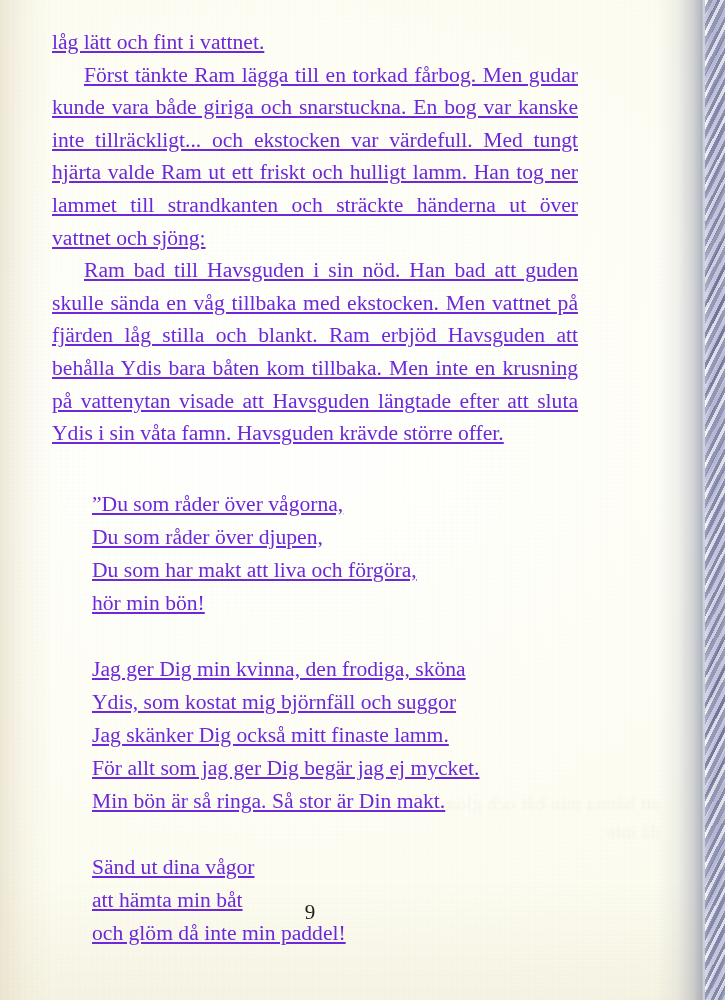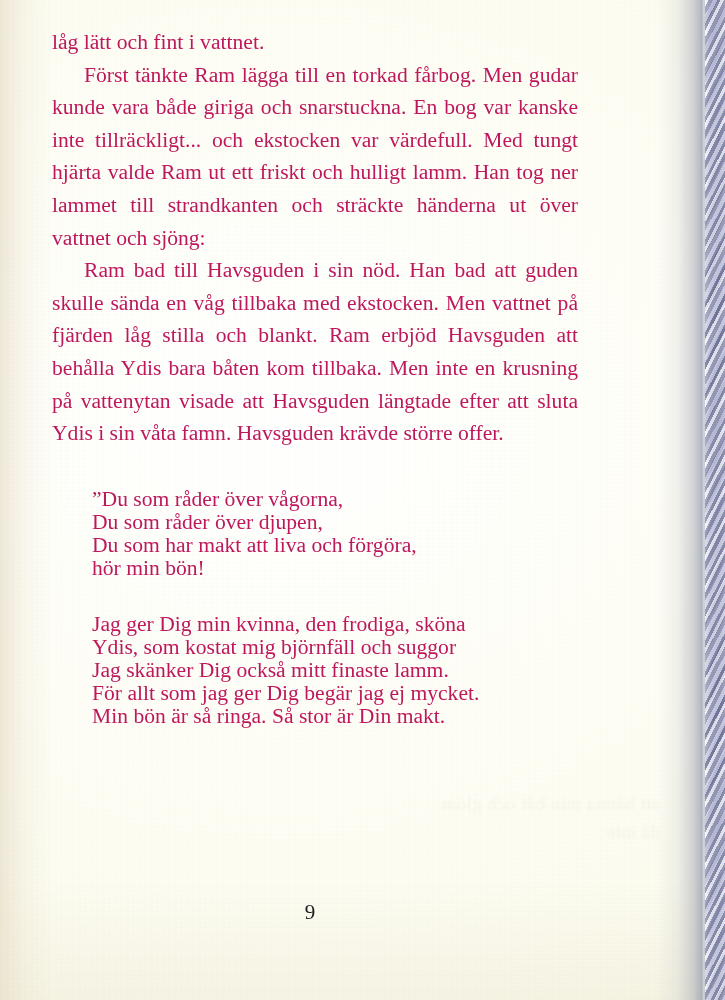--- a/index.html
+++ b/index.html
@@ -68,44 +68,45 @@
     filter: blur(0.9px);
     user-select: none;
   }
 
   
   .textblock {
     position: absolute;
     left: 52px;
     top: 26px;
     width: 526px;
-    color: #be185d;
+    color: #6d28d9;
     font-size: 21.6px;
     line-height: 32.6px;
+    text-decoration: underline;
   }
 
   .para {
     margin: 0;
     text-align: justify;
     text-justify: inter-word;
     -webkit-hyphens: none;
     hyphens: none;
   }
   .para.indent { text-indent: 32px; }
 
   .verse-block {
     margin: 0;
     padding-left: 40px;
     font-style: normal;
   }
   .stanza {
     margin: 0;
     white-space: pre-line;
     text-align: left;
-    line-height: 23px;
+    line-height: 33px;
   }
   .stanza + .stanza { margin-top: 33px; }
 
   .spacer-before-verse { height: 38px; }
 
   .folio {
     position: absolute;
     left: 0;
     top: 900px;
     width: 620px;
@@ -200,20 +201,23 @@
     <div class="verse-block">
       <p class="stanza">”Du som råder över vågorna,
 Du som råder över djupen,
 Du som har makt att liva och förgöra,
 hör min bön!</p>
       <p class="stanza">Jag ger Dig min kvinna, den frodiga, sköna
 Ydis, som kostat mig björnfäll och suggor
 Jag skänker Dig också mitt finaste lamm.
 För allt som jag ger Dig begär jag ej mycket.
 Min bön är så ringa. Så stor är Din makt.</p>
+      <p class="stanza">Sänd ut dina vågor
+att hämta min båt
+och glöm då inte min paddel!</p>
     </div>
 
   </div>
 
   <div class="folio">9</div>
 
   <div class="gutter-shadow"></div>
   <div class="gutter-crease"></div>
   <div class="cover-edge-hi"></div>
   <div class="cover-edge"></div>

